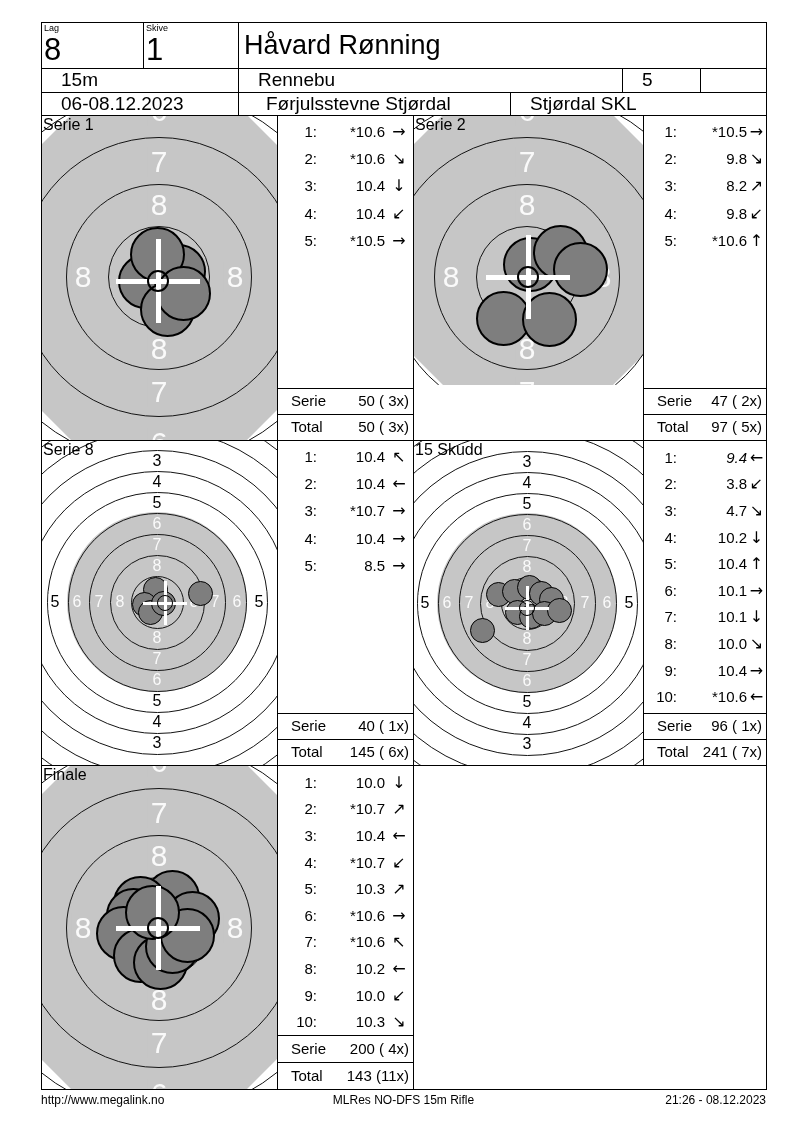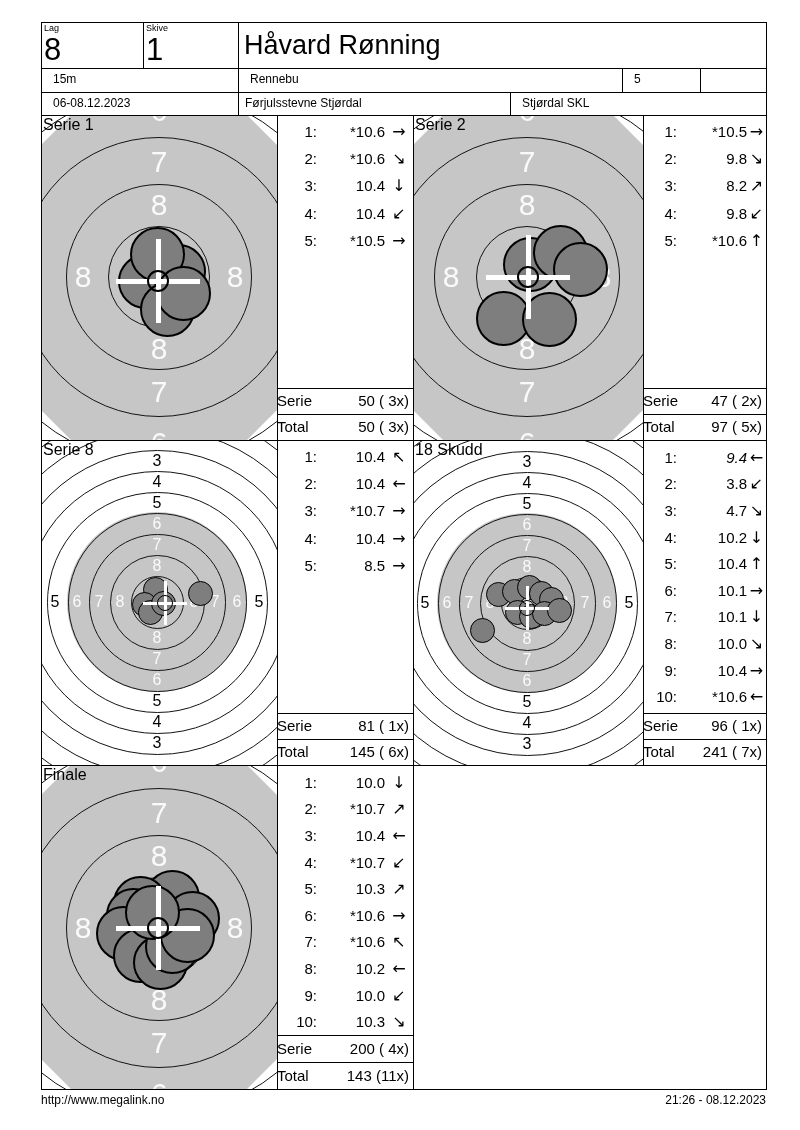--- a/index.html
+++ b/index.html
@@ -1,37 +1,37 @@
 <!DOCTYPE html>
 <html><head>
 <meta charset="utf-8">
 <style>
   html,body{margin:0;padding:0;background:#fff}
   body{width:800px;height:1130px;position:relative;font-family:"Liberation Sans",sans-serif;color:#000;overflow:hidden}
   .line{position:absolute;background:#000;z-index:9}
   .cell{position:absolute;overflow:hidden;box-sizing:border-box}
   .cell-label{font-size:9px;line-height:11px;padding:1px 0 0 3px}
   .cell-big{font-size:31px;line-height:32px;padding-left:3px;font-weight:400}
-  .cell-mid{font-size:12px;line-height:23px;padding-left:12px}
+  .cell-mid{font-size:19px;line-height:23px;padding-left:20px}
   .name{font-size:27px;line-height:50px;padding-left:6px}
   .target{position:absolute;overflow:hidden;z-index:1}
   .oct{position:absolute;inset:0}
   .disc{position:absolute;border-radius:50%}
   .ring{position:absolute;border:1px solid #141414;border-radius:50%;box-sizing:border-box}
   .rlab{position:absolute;transform:translate(-50%,-50%);line-height:1;z-index:2;white-space:pre}
   .hole{position:absolute;border-radius:50%;background:#7e7e7e;box-sizing:border-box;z-index:3}
   .cbar{position:absolute;background:#fff;z-index:4}
   .ccirc{position:absolute;border-radius:50%;box-sizing:border-box;z-index:5;background:transparent}
   .ptitle{position:absolute;left:2px;top:1px;font-size:16px;z-index:6}
   .slist{position:absolute;z-index:2}
   .srow{position:absolute;left:0;width:100%;display:flex;align-items:center;font-size:15px}
   .sidx,.sval{white-space:pre;text-align:right}
   .sarr{text-align:center;font-family:"DejaVu Sans",sans-serif;font-size:16px}
   .sumrow{position:absolute;left:0;width:100%;font-size:15px}
-  .sumlab{position:absolute;left:0}
+  .sumlab{position:absolute;left:14px}
   .sumval{position:absolute;right:4px}
   .footer{position:absolute;left:41px;top:1093px;width:725px;height:18px;font-size:12px}
   .f-left{position:absolute;left:0;top:0}
   .f-center{position:absolute;left:0;top:0;width:100%;text-align:center}
   .f-right{position:absolute;right:0;top:0}
 </style>
 </head>
 <body>
 
 <div class="cell" style="left:41px;top:22px;width:102px;height:46px">
@@ -42,21 +42,21 @@
   <div class="cell-label">Skive</div>
   <div class="cell-big">1</div>
 </div>
 <div class="cell name" style="left:238px;top:20px;width:528px;height:48px">Håvard Rønning</div>
 
 <div class="cell cell-mid" style="left:41px;top:68px;width:197px;height:24px">15m</div>
 <div class="cell cell-mid" style="left:238px;top:68px;width:384px;height:24px">Rennebu</div>
 <div class="cell cell-mid" style="left:622px;top:68px;width:78px;height:24px">5</div>
 
 <div class="cell cell-mid" style="left:41px;top:92px;width:197px;height:23px">06-08.12.2023</div>
-<div class="cell cell-mid" style="left:233px;top:92px;width:272px;height:23px">Førjulsstevne Stjørdal</div>
+<div class="cell cell-mid" style="left:246px;top:92px;width:272px;height:23px">Førjulsstevne Stjørdal</div>
 <div class="cell cell-mid" style="left:510px;top:92px;width:256px;height:23px">Stjørdal SKL</div>
 
 <div class="target" id="tg0" style="left:41px;top:115px;width:236px;height:325px">
   <div class="ptitle">Serie 1</div>
 <div class="oct" style="background: rgb(198, 198, 198); clip-path: polygon(30px 0px, calc(100% - 30px) 0px, 100% 30px, 100% calc(100% - 30px), calc(100% - 30px) 100%, 30px 100%, 0px calc(100% - 30px), 0px 30px);"></div>
     <div class="ring" style="left: 67px; top: 111px; width: 102px; height: 102px;"></div>
     <div class="ring" style="left: 25px; top: 69px; width: 186px; height: 186px;"></div>
     <div class="ring" style="left: -22px; top: 22px; width: 280px; height: 280px;"></div>
     <div class="ring" style="left: -69px; top: -25px; width: 374px; height: 374px;"></div>
     <div class="rlab" style="left: 118px; top: -4px; font-size: 30px; color: rgb(250, 250, 250); background: rgb(198, 198, 198); padding: 0px 3px;">6</div>
@@ -69,21 +69,21 @@
     <div class="rlab" style="left: 118px; top: 328px; font-size: 30px; color: rgb(250, 250, 250); background: rgb(198, 198, 198); padding: 0px 3px;">6</div>
     <div class="hole" style="left: 76.5px; top: 138.5px; width: 55px; height: 55px; border: 2px solid rgb(0, 0, 0);"></div>
     <div class="hole" style="left: 109.5px; top: 128.5px; width: 55px; height: 55px; border: 2px solid rgb(0, 0, 0);"></div>
     <div class="hole" style="left: 98.5px; top: 166.5px; width: 55px; height: 55px; border: 2px solid rgb(0, 0, 0);"></div>
     <div class="hole" style="left: 88.5px; top: 111.5px; width: 55px; height: 55px; border: 2px solid rgb(0, 0, 0);"></div>
     <div class="hole" style="left: 114.5px; top: 150.5px; width: 55px; height: 55px; border: 2px solid rgb(0, 0, 0);"></div>
     <div class="cbar" style="left: 75px; top: 163.5px; width: 84px; height: 5px;"></div>
     <div class="cbar" style="left: 114.5px; top: 124px; width: 5px; height: 84px;"></div>
     <div class="ccirc" style="left: 106px; top: 155px; width: 22px; height: 22px; border: 2px solid rgb(0, 0, 0);"></div>
   </div>
-<div class="target" id="tg1" style="left:413px;top:115px;width:230px;height:325px">
+<div class="target" id="tg1" style="left:413px;top:115px;width:230px;height:270px">
   <div class="ptitle">Serie 2</div>
 <div class="oct" style="background: rgb(198, 198, 198); clip-path: polygon(30px 0px, calc(100% - 30px) 0px, 100% 30px, 100% calc(100% - 30px), calc(100% - 30px) 100%, 30px 100%, 0px calc(100% - 30px), 0px 30px);"></div>
     <div class="ring" style="left: 63px; top: 111px; width: 102px; height: 102px;"></div>
     <div class="ring" style="left: 21px; top: 69px; width: 186px; height: 186px;"></div>
     <div class="ring" style="left: -26px; top: 22px; width: 280px; height: 280px;"></div>
     <div class="ring" style="left: -73px; top: -25px; width: 374px; height: 374px;"></div>
     <div class="rlab" style="left: 114px; top: -4px; font-size: 30px; color: rgb(250, 250, 250); background: rgb(198, 198, 198); padding: 0px 3px;">6</div>
     <div class="rlab" style="left: 114px; top: 47px; font-size: 30px; color: rgb(250, 250, 250); background: rgb(198, 198, 198); padding: 0px 3px;">7</div>
     <div class="rlab" style="left: 114px; top: 90px; font-size: 30px; color: rgb(250, 250, 250); background: rgb(198, 198, 198); padding: 0px 3px;">8</div>
     <div class="rlab" style="left: 38px; top: 162px; font-size: 30px; color: rgb(250, 250, 250); background: rgb(198, 198, 198); padding: 0px 3px;">8</div>
@@ -135,21 +135,21 @@
     <div class="hole" style="left: 101.5px; top: 136.5px; width: 25px; height: 25px; border: 1.5px solid rgb(0, 0, 0);"></div>
     <div class="hole" style="left: 90.5px; top: 151.5px; width: 25px; height: 25px; border: 1.5px solid rgb(0, 0, 0);"></div>
     <div class="hole" style="left: 96.5px; top: 159.5px; width: 25px; height: 25px; border: 1.5px solid rgb(0, 0, 0);"></div>
     <div class="hole" style="left: 109.5px; top: 150.5px; width: 25px; height: 25px; border: 1.5px solid rgb(0, 0, 0);"></div>
     <div class="hole" style="left: 146.5px; top: 140.5px; width: 25px; height: 25px; border: 1.5px solid rgb(0, 0, 0);"></div>
     <div class="cbar" style="left: 102px; top: 161.5px; width: 44px; height: 3px;"></div>
     <div class="cbar" style="left: 122.5px; top: 141px; width: 3px; height: 44px;"></div>
     <div class="ccirc" style="left: 116px; top: 155px; width: 16px; height: 16px; border: 1.5px solid rgb(0, 0, 0);"></div>
   </div>
 <div class="target" id="tg3" style="left: 413px; top: 440px; width: 230px; height: 325px; background: rgb(255, 255, 255);">
-  <div class="ptitle">18 Skudd</div>
+  <div class="ptitle">15 Skudd</div>
 <div class="disc" style="left: 24px; top: 73px; width: 180px; height: 180px; background: rgb(198, 198, 198);"></div>
     <div class="ring" style="left: 87.5px; top: 136.5px; width: 53px; height: 53px;"></div>
     <div class="ring" style="left: 66.5px; top: 115.5px; width: 95px; height: 95px;"></div>
     <div class="ring" style="left: 45.5px; top: 94.5px; width: 137px; height: 137px;"></div>
     <div class="ring" style="left: 24.5px; top: 73.5px; width: 179px; height: 179px;"></div>
     <div class="ring" style="left: 3.5px; top: 52.5px; width: 221px; height: 221px;"></div>
     <div class="ring" style="left: -17.5px; top: 31.5px; width: 263px; height: 263px;"></div>
     <div class="ring" style="left: -38.5px; top: 10.5px; width: 305px; height: 305px;"></div>
     <div class="ring" style="left: -59.5px; top: -10.5px; width: 347px; height: 347px;"></div>
     <div class="ring" style="left: -80.5px; top: -31.5px; width: 389px; height: 389px;"></div>
@@ -308,21 +308,21 @@
       <span class="sval" style="width: 68px;">10.4</span>
       <span class="sarr" style="flex: 1 1 0%;">→</span>
     </div>
     <div class="srow" style="top: 111.8px; height: 27.2px;">
       <span class="sidx" style="width: 40px;">5:</span>
       <span class="sval" style="width: 68px;">8.5</span>
       <span class="sarr" style="flex: 1 1 0%;">→</span>
     </div>
     <div class="sumrow" style="top: 273px; height: 26px; line-height: 26px;">
       <span class="sumlab">Serie</span>
-      <span class="sumval">81 ( 1x)</span>
+      <span class="sumval">40 ( 1x)</span>
     </div>
     <div class="sumrow" style="top: 299px; height: 26px; line-height: 26px;">
       <span class="sumlab">Total</span>
       <span class="sumval">145 ( 6x)</span>
     </div>
   </div>
 <div class="slist" id="ls3" style="left:643px;top:440px;width:123px;height:325px">
     <div class="srow" style="top: 4px; height: 26.6px;">
       <span class="sidx" style="width: 34px;">1:</span>
       <span class="sval" style="width: 70px; font-style: italic;">9.4</span>
@@ -438,20 +438,21 @@
       <span class="sumval">200 ( 4x)</span>
     </div>
     <div class="sumrow" style="top: 297px; height: 27px; line-height: 27px;">
       <span class="sumlab">Total</span>
       <span class="sumval">143 (11x)</span>
     </div>
   </div>
 
 <div class="footer">
   <span class="f-left">http://www.megalink.no</span>
+  <span class="f-center">MLRes NO-DFS 15m Rifle</span>
   <span class="f-right">21:26 - 08.12.2023</span>
 </div>
 
 <div class="line" style="left: 41px; top: 22px; width: 726px; height: 1px;"></div>
 <div class="line" style="left: 41px; top: 68px; width: 726px; height: 1px;"></div>
 <div class="line" style="left: 41px; top: 92px; width: 726px; height: 1px;"></div>
 <div class="line" style="left: 41px; top: 115px; width: 726px; height: 1px;"></div>
 <div class="line" style="left: 41px; top: 440px; width: 726px; height: 1px;"></div>
 <div class="line" style="left: 41px; top: 765px; width: 726px; height: 1px;"></div>
 <div class="line" style="left: 41px; top: 1089px; width: 726px; height: 1px;"></div>

